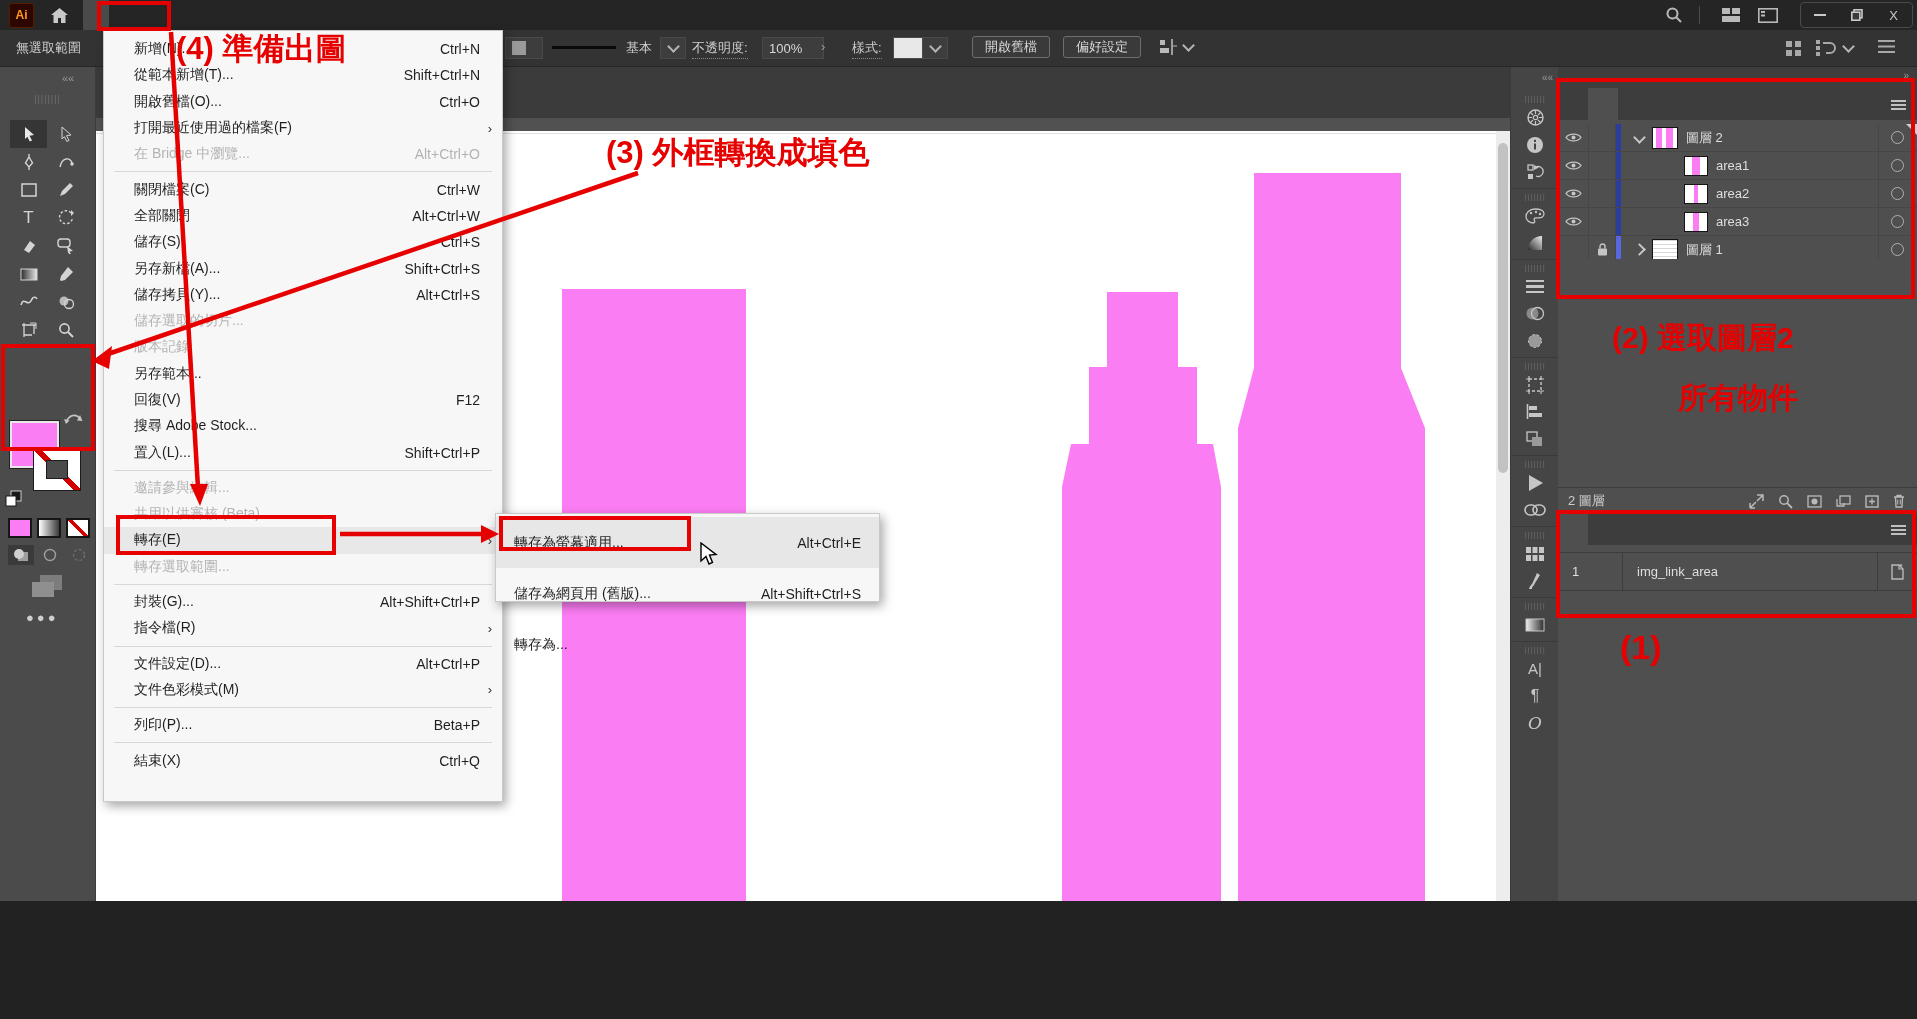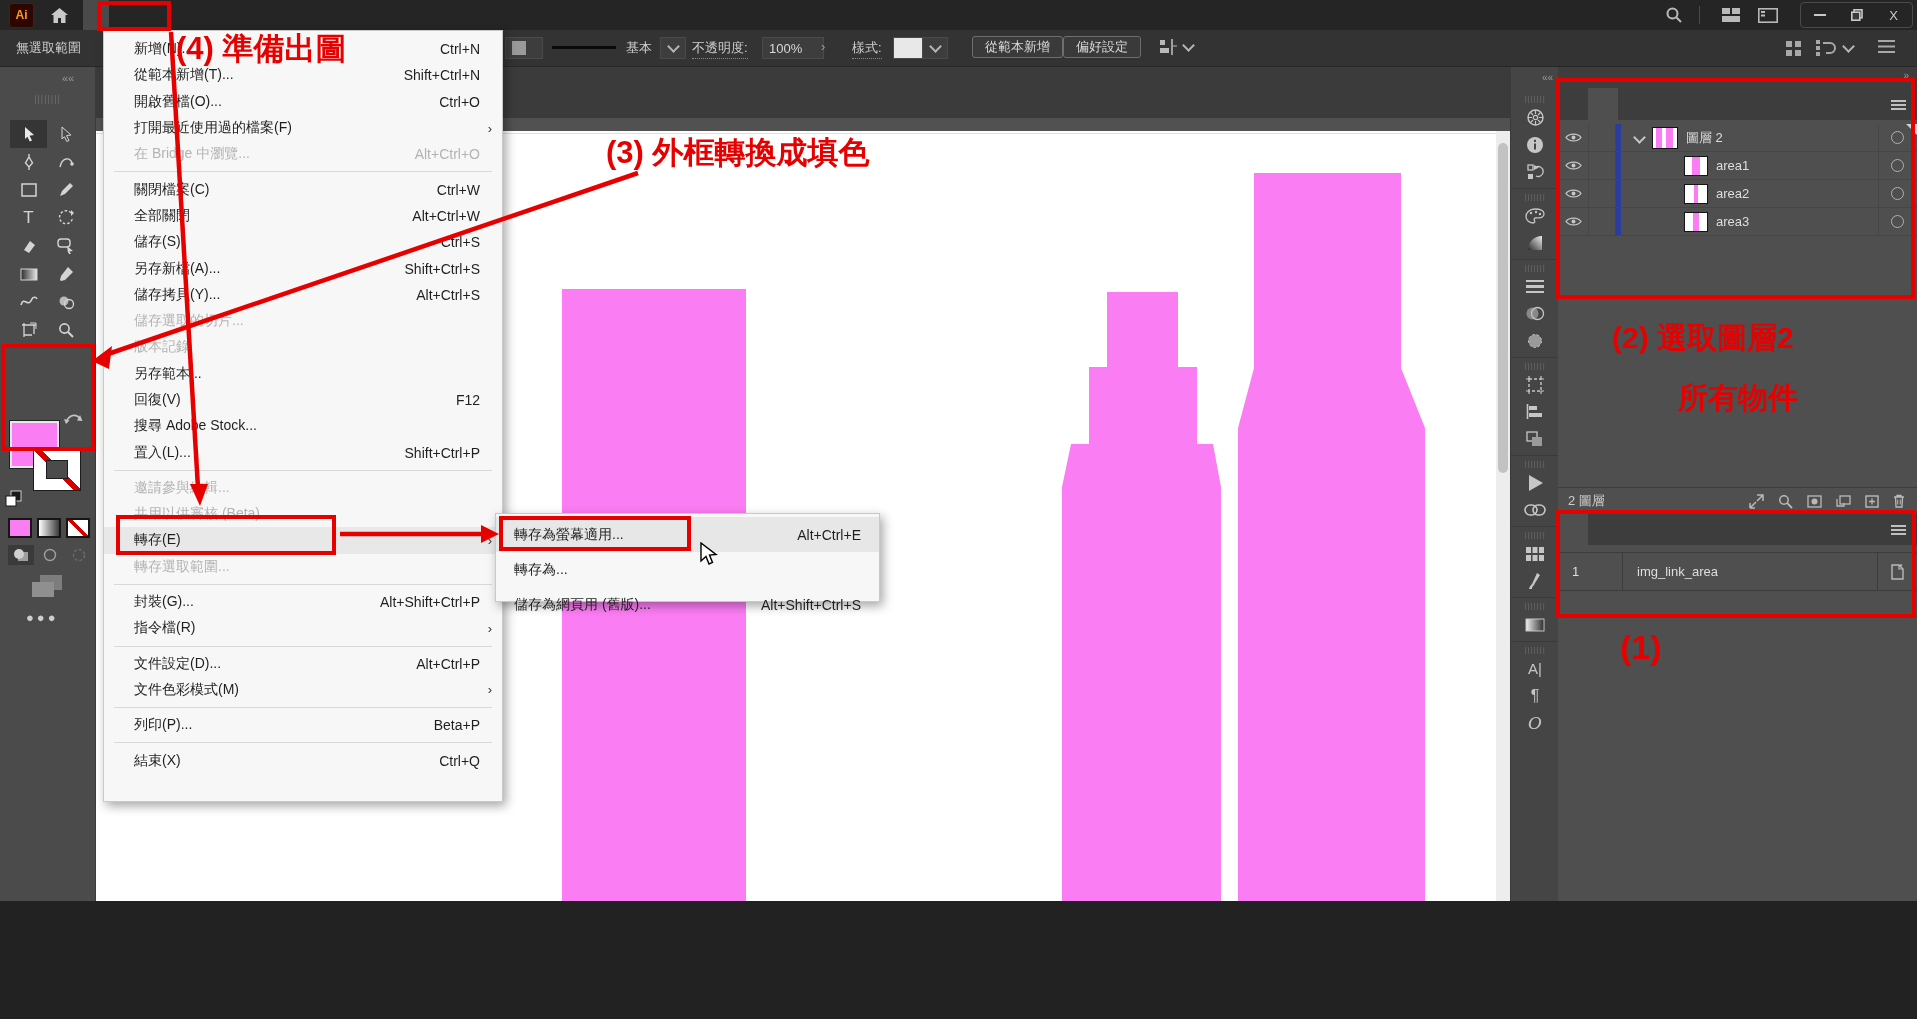--- a/index.html
+++ b/index.html
@@ -78,21 +78,21 @@
   .fm-item .sc{margin-left:auto;padding-left:20px;color:#1f1f1f}
   .fm-item .subarr{width:12px;text-align:right;color:#333;visibility:hidden;font-size:13px}
   .fm-item.has-sub .subarr{visibility:visible}
   .fm-item.disabled, .fm-item.disabled .sc{color:#b3b3b3}
   .fm-item.highlighted{background:#e8e8e8}
   .msep{height:1px;background:#d8d8d8;margin:4px 10px}
 
   
   .submenu{position:absolute;left:495px;top:513px;width:385px;height:89px;background:#f7f7f7;border:1px solid #c9c9c9;
            box-shadow:3px 4px 10px rgba(0,0,0,.35);z-index:8;padding:3px 0;box-sizing:border-box}
-  .sm-item{height:27px;display:flex;align-items:center;padding:4px 18px;font-size:14px;color:#1f1f1f;white-space:nowrap}
+  .sm-item{height:27px;display:flex;align-items:center;padding:12px 18px;font-size:14px;color:#1f1f1f;white-space:nowrap}
   .sm-item .sc{margin-left:auto;padding-left:24px}
   .sm-item.highlighted{background:#e7e7e7}
 
   
   .dockstrip{position:absolute;left:1510px;top:66px;width:48px;height:953px;background:#454545;border-left:1px solid #3a3a3a;z-index:2}
   .ds-inner{display:flex;flex-direction:column;align-items:center;padding-top:4px}
   .dsgrip{color:#6d6d6d;font-size:8px;letter-spacing:1px;line-height:10px}
   .dsicon{height:27px;display:flex;align-items:center;justify-content:center;color:#c6c6c6;width:100%}
   .dsep{width:100%;height:1px;background:#3a3a3a;margin:3px 0}
   .panels{position:absolute;left:1558px;top:66px;width:359px;height:953px;background:#4f4f4f;z-index:2}
@@ -233,21 +233,21 @@
         <span class="chev" style="margin-top:-3px"></span>
       </div>
     <span class="cb-text dotted" style="left:692px">不透明度:</span>
     <div class="cb-box" style="left:762px;width:48px">100%</div>
     <span class="cb-text" style="left:821px;color:#9f9f9f">›</span>
     <span class="cb-text dotted" style="left:852px">樣式:</span>
     <div class="cb-box" style="left:893px;width:18px;background:#e8e8e8"></div>
     <div class="cb-box" style="left:922px;width:12px;justify-content:center">
         <span class="chev" style="margin-top:-3px"></span>
       </div>
-    <button class="cb-btn" style="left:972px">從範本新增</button>
+    <button class="cb-btn" style="left:972px">開啟舊檔</button>
     <button class="cb-btn" style="left:1063px">偏好設定</button>
     <span style="position:absolute;left:1158px;top:9px;display:flex;align-items:center;gap:6px">
       <svg width="20" height="16" viewBox="0 0 20 16">
           <rect x="2" y="1" width="5" height="5" fill="#b9b9b9"></rect>
           <rect x="2" y="9" width="9" height="5" fill="#b9b9b9"></rect>
           <line x1="14" y1="0" x2="14" y2="16" stroke="#b9b9b9" stroke-width="1.6"></line>
           <path d="M15 7 19 7" stroke="#b9b9b9"></path>
         </svg>
       <span class="chev" style="margin-top:-3px"></span>
     </span>
@@ -696,20 +696,42 @@
           </span>
           <span class="selbar"></span>
           <span class="lchev">
             <i></i>
           </span>
           <span class="lthumb"></span>
           <span class="lname">area3</span>
 
           <span class="ltarget"></span>
         </div>
+        <div class="lrow parent has-lock chev-right t-l1 bar-light">
+          <span class="lcell c-eye">
+            <svg width="17" height="11" viewBox="0 0 17 11">
+              <path d="M1 5.5 C4 1,13 1,16 5.5 C13 10,4 10,1 5.5Z" fill="none" stroke="#c6c6c6" stroke-width="1.3"></path>
+              <circle cx="8.5" cy="5.5" r="2" fill="#c6c6c6"></circle>
+            </svg>
+          </span>
+          <span class="lcell c-lock">
+            <svg width="11" height="13" viewBox="0 0 11 13">
+              <rect x="1" y="5.5" width="9" height="7" rx="1" fill="#c6c6c6"></rect>
+              <path d="M3 5.5 V3.5 A2.5 2.5 0 0 1 8 3.5 V5.5" fill="none" stroke="#c6c6c6" stroke-width="1.4"></path>
+            </svg>
+          </span>
+          <span class="selbar"></span>
+          <span class="lchev">
+            <i></i>
+          </span>
+          <span class="lthumb"></span>
+          <span class="lname">圖層 1</span>
+
+          <span class="ltarget"></span>
+        </div>
       </div>
 
     <div style="position:absolute;left:0;top:193px;width:359px;height:228px;background:#4f4f4f"></div>
     <div class="pfooter" style="top:421px">
       <span style="padding-left:10px">2 圖層</span>
       <span class="pficons">
         <span>
             <svg width="15" height="15" viewBox="0 0 15 15">
               <path d="M1 14 L1 9 M1 14 L6 14 M1 14 L7 8" stroke="#b9b9b9" stroke-width="1.5" fill="none"></path>
               <path d="M8 1 L14 1 L14 7 M14 1 L8 7" stroke="#b9b9b9" stroke-width="1.5" fill="none"></path>
@@ -943,26 +965,26 @@
       </div>
     </div>
 
   <div class="submenu">
 
   <div class="sm-item highlighted">
         <span class="lab">轉存為螢幕適用...</span>
         <span class="sc">Alt+Ctrl+E</span>
       </div>
       <div class="sm-item">
-        <span class="lab">轉存為...</span>
-        <span class="sc"></span>
-      </div>
-      <div class="sm-item">
         <span class="lab">儲存為網頁用 (舊版)...</span>
         <span class="sc">Alt+Shift+Ctrl+S</span>
+      </div>
+      <div class="sm-item">
+        <span class="lab">轉存為...</span>
+        <span class="sc"></span>
       </div>
     </div>
 
   <svg class="annsvg" width="1917" height="1019" viewBox="0 0 1917 1019">
     <line x1="171" y1="32" x2="198" y2="488" stroke="#e60000" stroke-width="4.5"></line>
     <polygon points="190,484 208,484 200,506" fill="#e60000"></polygon>
     <line x1="638" y1="173" x2="108" y2="354" stroke="#e60000" stroke-width="4.5"></line>
     <polygon points="92,361 112,346 109,369" fill="#e60000"></polygon>
     <line x1="340" y1="534" x2="482" y2="534" stroke="#e60000" stroke-width="4.5"></line>
     <polygon points="481,525 481,543 499,534" fill="#e60000"></polygon>

